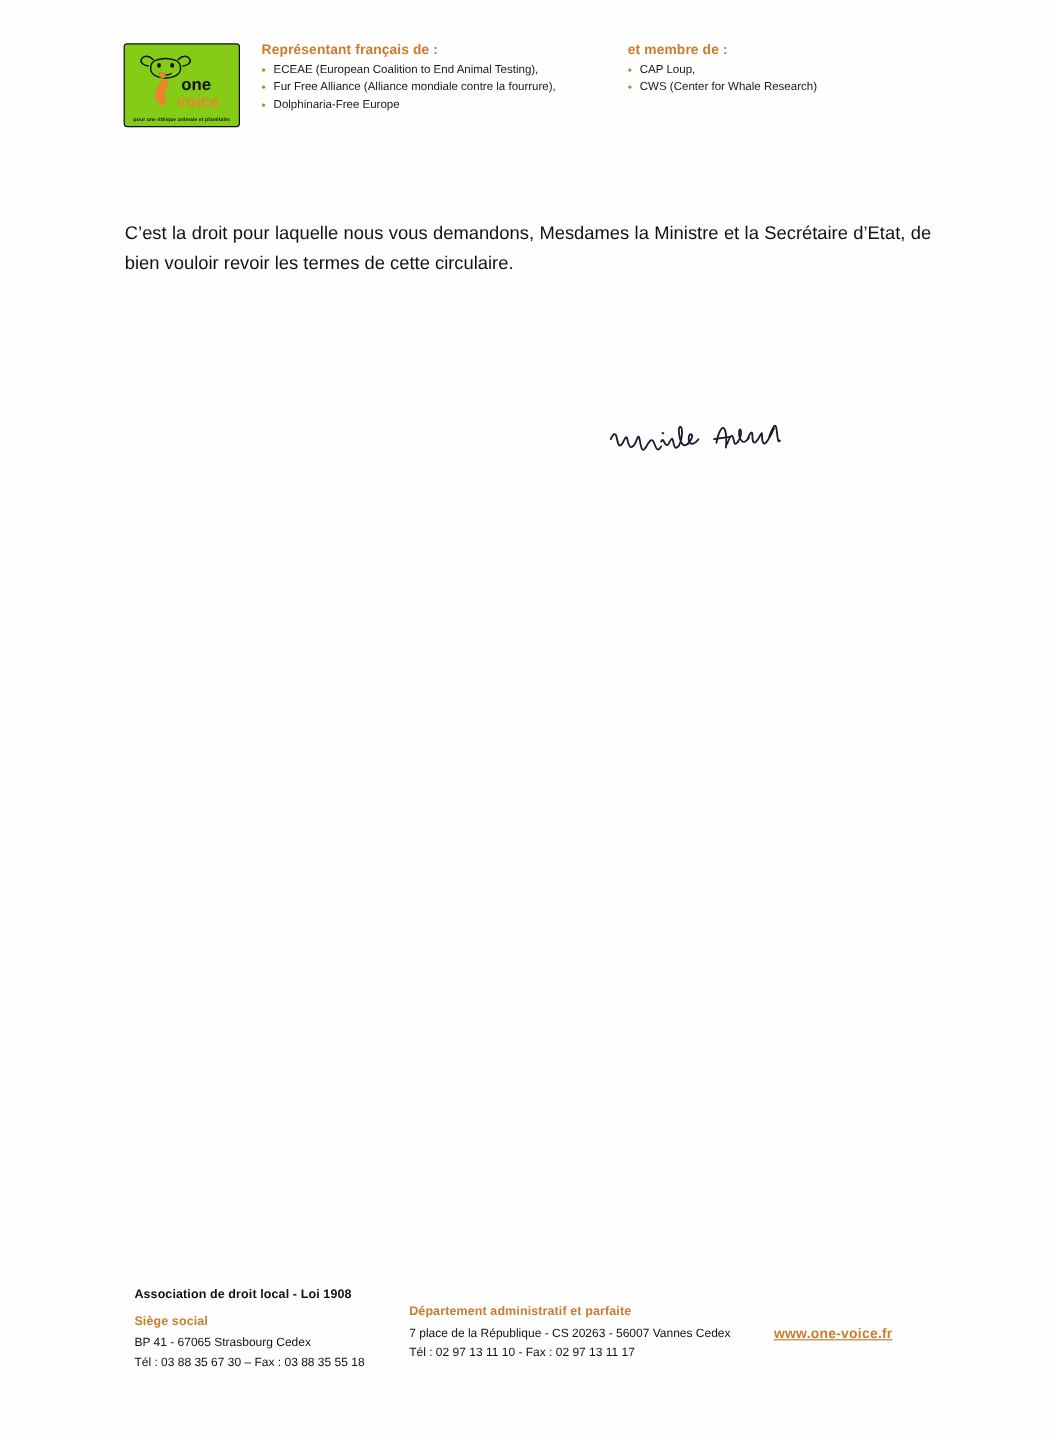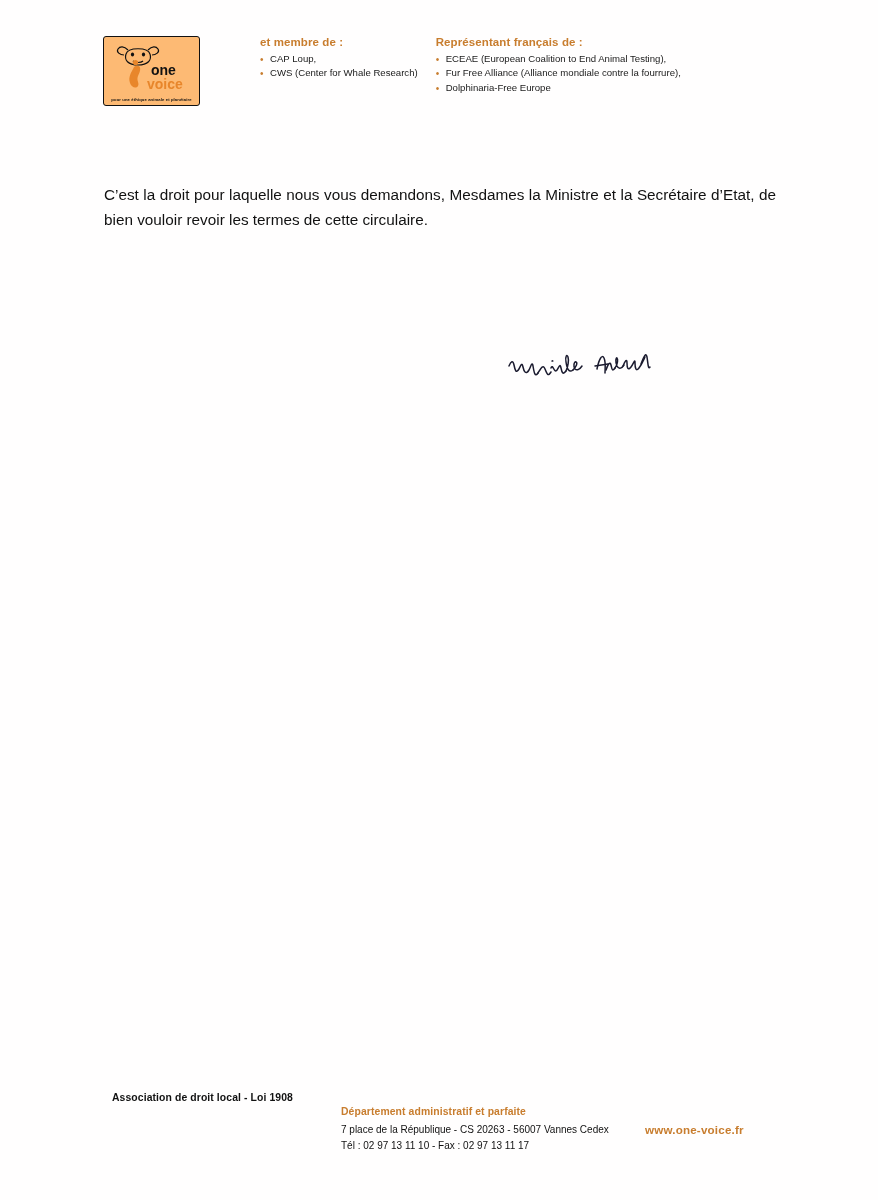--- a/index.html
+++ b/index.html
@@ -33,21 +33,21 @@
     align-items: flex-start;
   }
 
   .logo-box {
     width: 95px;
     height: 68px;
     border: 1.5px solid #111;
     border-radius: 3px;
     position: relative;
     flex: 0 0 auto;
-    background: #fdba74;
+    background: #84cc16;
     overflow: hidden;
   }
   .logo-svg { position: absolute; top: 0; left: 0; }
   .logo-tagline {
     position: absolute;
     bottom: 3px;
     left: 0;
     width: 100%;
     text-align: center;
     font-size: 4.2px;
@@ -124,21 +124,21 @@
     font-size: 15.3px;
     line-height: 1.5;
     color: #111;
   }
 
   
   .footer {
     position: absolute;
     left: 0;
     right: 0;
-    bottom: 18px;
+    bottom: 36px;
     height: 90px;
   }
   .footer-assoc {
     position: absolute;
     left: 112px;
     top: 0;
     font-size: 10.4px;
     font-weight: bold;
     color: #111;
     letter-spacing: .1px;
@@ -168,20 +168,21 @@
     letter-spacing: .1px;
   }
   .footer-web {
     position: absolute;
     left: 645px;
     top: 31px;
     font-size: 11.6px;
     font-weight: bold;
     color: #C87D2E;
     letter-spacing: .2px;
+    text-decoration: underline;
   }
 </style>
 </head>
 <body>
 
 <div class="page">
 
   <div class="letterhead">
 
     <div class="logo-box">
@@ -198,34 +199,34 @@
 
         <path d="M30 30 C27 36, 24 40, 26 46 C27.5 50.5, 32 52, 34 49 C35.5 46.5, 33 44, 33.5 41 C34 37.5, 37 34.5, 36 30.5 C35.5 28.8, 32 28, 30 30 Z" fill="#E8862B"></path>
         <circle cx="31.5" cy="25.5" r="2.6" fill="#E8862B"></circle>
 
         <text x="47" y="38" font-family="Liberation Sans, sans-serif" font-size="14" font-weight="bold" fill="#111">one</text>
         <text x="43" y="52" font-family="Liberation Sans, sans-serif" font-size="14" font-weight="bold" fill="#E8862B">voice</text>
       </svg>
       <div class="logo-tagline">pour une éthique animale et planétaire</div>
     </div>
 
-    <div class="affil-col second">
-      <p class="affil-title">et membre de :</p>
-      <ul class="affil-list">
-        <li>CAP Loup,</li>
-        <li>CWS (Center for Whale Research)</li>
-      </ul>
-    </div>
-
     <div class="affil-col">
       <p class="affil-title">Représentant français de :</p>
       <ul class="affil-list">
         <li>ECEAE (European Coalition to End Animal Testing),</li>
         <li>Fur Free Alliance (Alliance mondiale contre la fourrure),</li>
         <li>Dolphinaria-Free Europe</li>
+      </ul>
+    </div>
+
+    <div class="affil-col second">
+      <p class="affil-title">et membre de :</p>
+      <ul class="affil-list">
+        <li>CAP Loup,</li>
+        <li>CWS (Center for Whale Research)</li>
       </ul>
     </div>
   </div>
 
   <div class="letter-body">
     <p class="para">C’est la droit pour laquelle nous vous demandons, Mesdames la Ministre et la Secrétaire d’Etat, de bien vouloir revoir les termes de cette circulaire.</p>
   </div>
 
   <div class="signature-wrap">
     <svg width="160" height="52" viewBox="0 0 160 52">
@@ -244,20 +245,25 @@
         <path d="M136 16 C139 8, 141 4, 142 9 C143 15, 143 22, 145 19"></path>
       </g>
     </svg>
     
   </div>
 
 
   <div class="footer">
     <div class="footer-assoc">Association de droit local - Loi 1908</div>
 
+    <div class="footer-col-a">
+      <span class="footer-head">Siège social</span>
+      <div>BP 41 - 67065 Strasbourg Cedex</div>
+      <div>Tél : 03 88 35 67 30 – Fax : 03 88 35 55 18</div>
+    </div>
 
     <div class="footer-col-b">
       <span class="footer-head">Département administratif et parfaite</span>
       <div>7 place de la République - CS 20263 - 56007 Vannes Cedex</div>
       <div>Tél : 02 97 13 11 10 - Fax : 02 97 13 11 17</div>
     </div>
 
     <div class="footer-web">www.one-voice.fr</div>
   </div>
 

